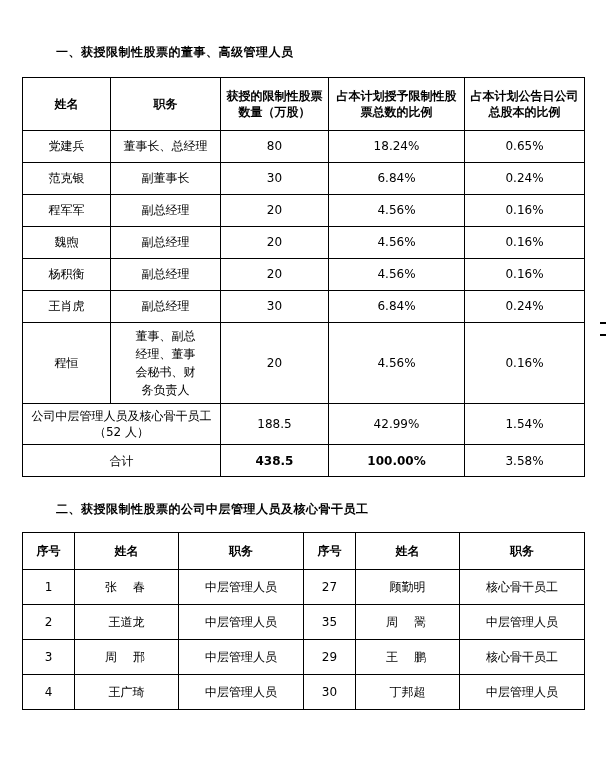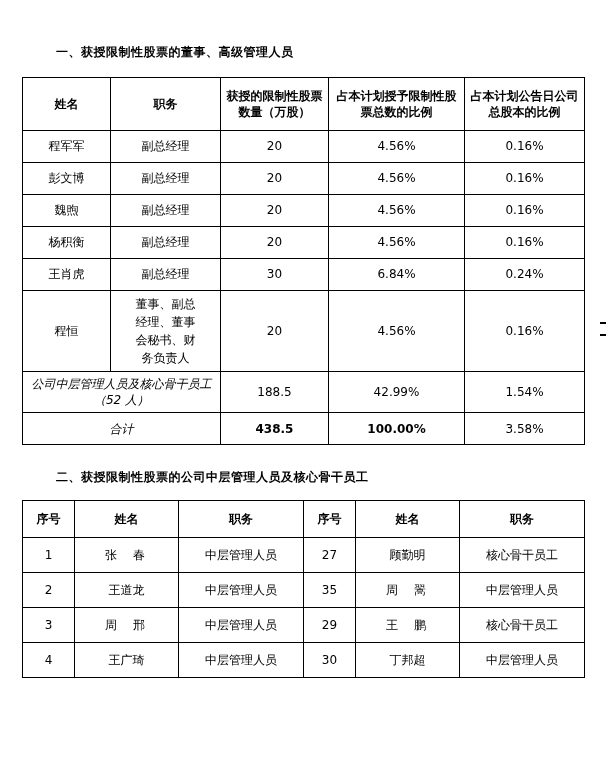--- a/index.html
+++ b/index.html
@@ -63,21 +63,20 @@
   #table-grants .col-pct2   { width: 120px; }
   #table-grants tr.total-row td { font-weight: bold; margin-left: 40px; }
   #table-grants tr.total-row td.plain { font-weight: normal; }
   #table-grants td.title-multi {
     line-height: 1.5;
     padding: 4px 19px;
     text-align: center;
   }
   #table-grants td.wide-label {
     padding: 4px 6px;
-    font-style: italic;
   }
 
   
   #table-staff th {
     font-weight: bold;
     height: 26px;
   }
   #table-staff td {
     height: 24px;
   }
@@ -118,28 +117,35 @@
       <tr>
         <th>姓名</th>
         <th>职务</th>
         <th>获授的限制性股票数量（万股）</th>
         <th>占本计划授予限制性股票总数的比例</th>
         <th>占本计划公告日公司总股本的比例</th>
       </tr>
     </thead>
     <tbody>
       <tr>
+        <td>党建兵</td>
+        <td>董事长、总经理</td>
+        <td>80</td>
+        <td>18.24%</td>
+        <td>0.65%</td>
+      </tr>
+      <tr>
+        <td>范克银</td>
+        <td>副董事长</td>
+        <td>30</td>
+        <td>6.84%</td>
+        <td>0.24%</td>
+      </tr>
+      <tr>
         <td>程军军</td>
-        <td>副总经理</td>
-        <td>20</td>
-        <td>4.56%</td>
-        <td>0.16%</td>
-      </tr>
-      <tr>
-        <td>彭文博</td>
         <td>副总经理</td>
         <td>20</td>
         <td>4.56%</td>
         <td>0.16%</td>
       </tr>
       <tr>
         <td>魏煦</td>
         <td>副总经理</td>
         <td>20</td>
         <td>4.56%</td>

